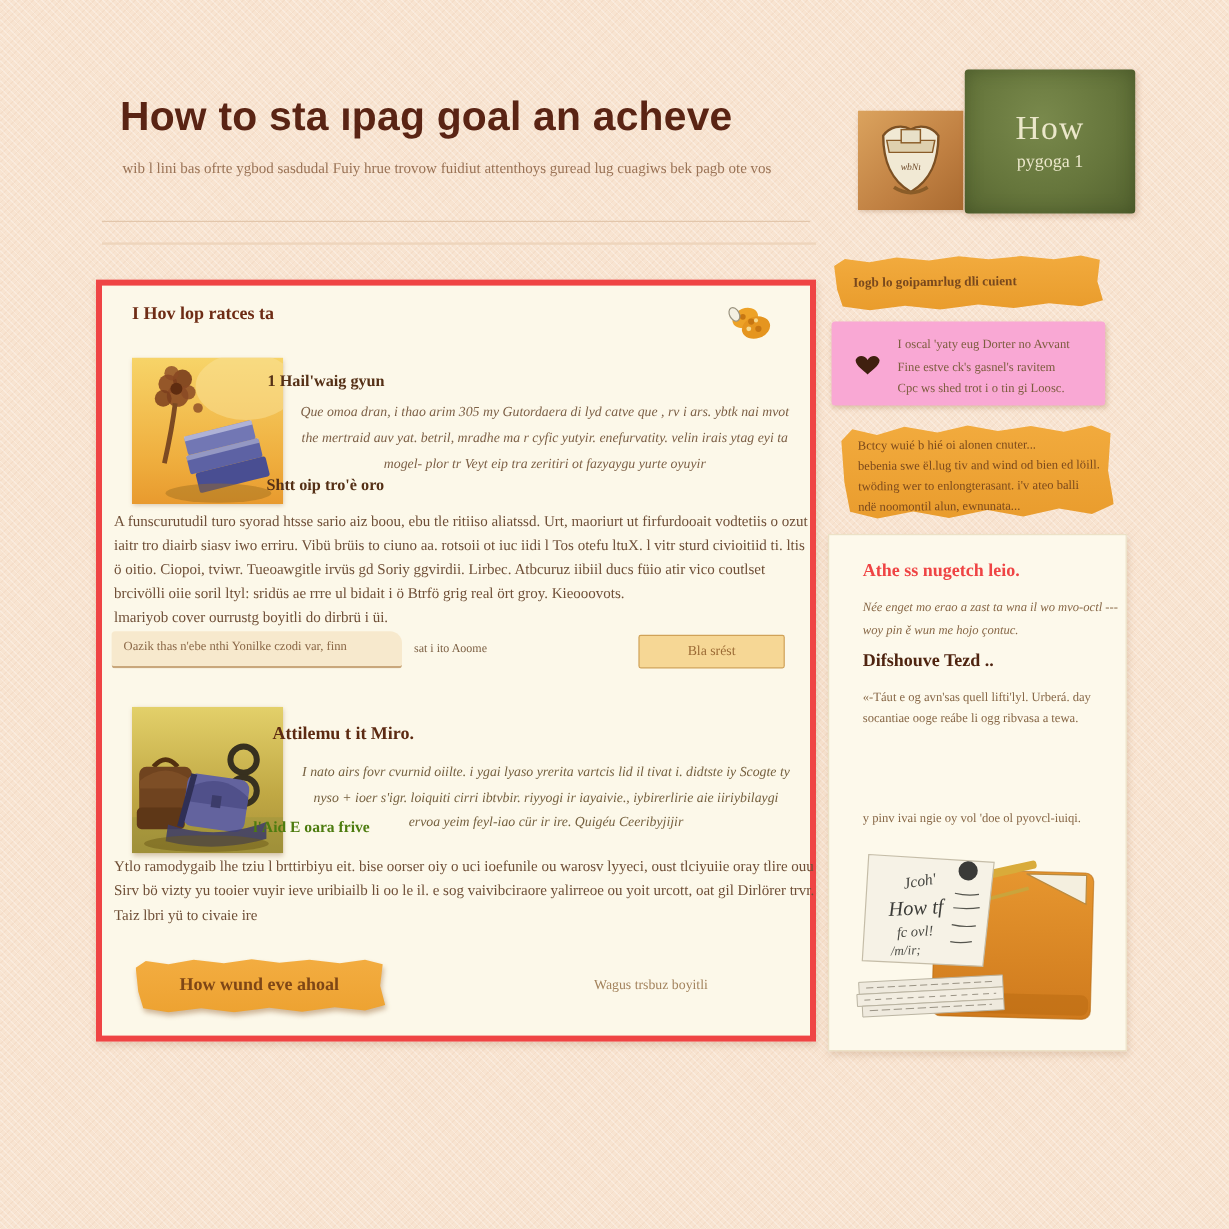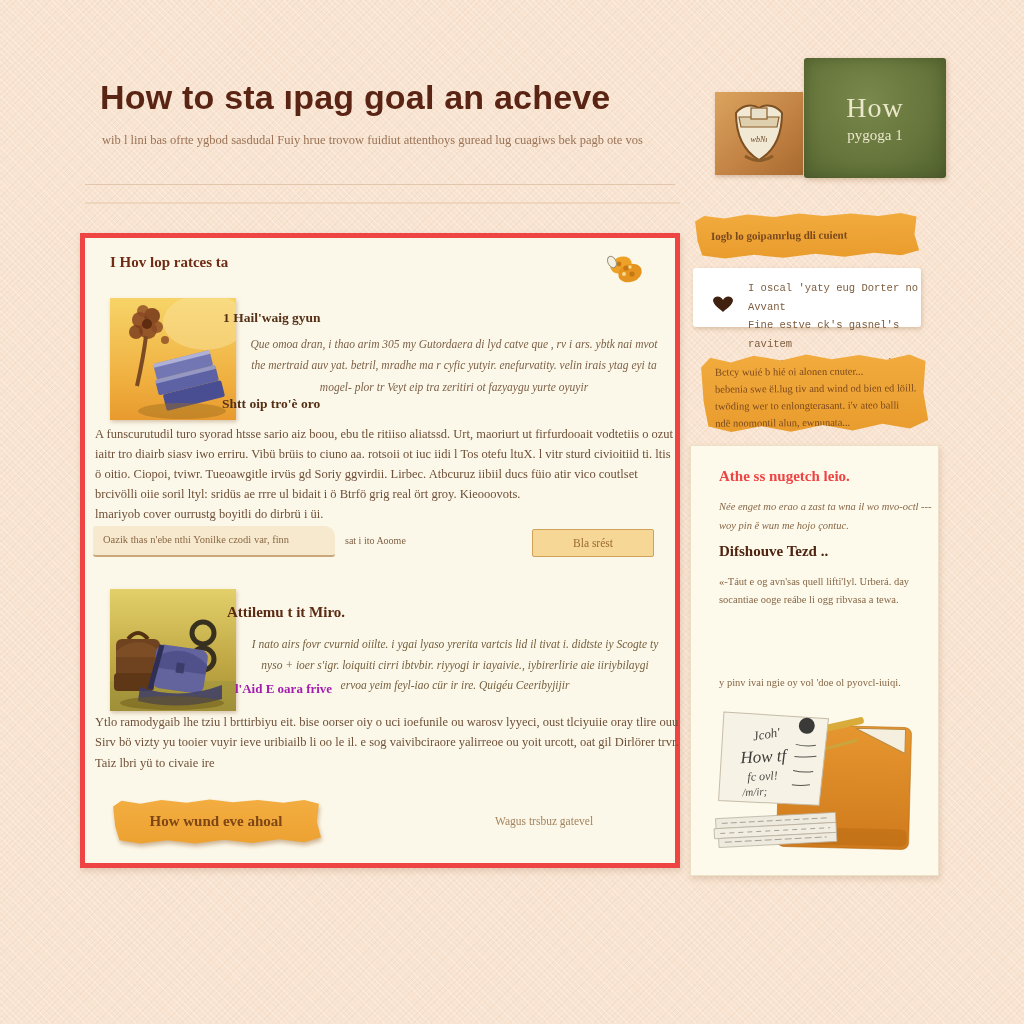--- a/index.html
+++ b/index.html
@@ -44,21 +44,21 @@
     padding:8px 8px 0 10px; font-size:10.5px; color:#8a6746; white-space:nowrap; overflow:hidden; }
   .hl-label { left:260px; top:297px; font-size:10px; color:#7d6145; }
   .mini-btn { left:447px; top:291px; width:122px; height:28px; background:#f6d795;
     border:1px solid #d0a258; border-radius:2px; color:#9b6a34; font-size:11.5px;
     display:flex; align-items:center; justify-content:center; cursor:pointer;
     font-family:"Liberation Serif",serif; }
 
   .s2-title { left:142px; top:366px; font-size:15px; font-weight:700; color:#5c2a12; }
   .s2-note  { left:148px; top:396px; width:444px; text-align:center; font-style:italic;
     font-size:11.5px; color:#75603f; line-height:1.8; }
-  .s2-subtitle { left:150px; top:443px; font-size:13px; font-weight:700; color:#a21caf; }
+  .s2-subtitle { left:126px; top:443px; font-size:13px; font-weight:700; color:#4d7c0f; }
   .s2-para { left:10px; top:474px; width:584px; font-size:12.5px; color:#6f4f37; line-height:1.62; }
 
   .torn { clip-path:polygon(1% 18%,5% 6%,14% 12%,24% 4%,36% 10%,47% 3%,58% 9%,70% 4%,
     82% 10%,92% 4%,99% 12%,98% 50%,100% 84%,92% 94%,80% 88%,67% 96%,54% 89%,
     40% 97%,27% 90%,14% 97%,4% 90%,2% 60%); }
   .cta-wrap { left:26px; top:560px; filter:drop-shadow(1px 3px 2px rgba(150,100,50,.45)); }
   .cta-btn { width:210px; height:47px; background:linear-gradient(180deg,#f3ad41,#eda231);
     display:flex; align-items:center; justify-content:center; font-size:15px; font-weight:700;
     color:#7e4616; cursor:pointer; font-family:"Liberation Serif",serif; }
   .cta-link { left:410px; top:577px; font-size:11.5px; color:#a3835d; cursor:pointer; }
@@ -71,22 +71,22 @@
     box-shadow:inset 0 0 14px rgba(40,55,20,.35), 1px 2px 5px rgba(150,100,60,.35);
     display:flex; flex-direction:column; align-items:center; justify-content:center;
     color:#ebe7ca; transform:translateY(0); }
   .tile-green .l1 { font-size:28px; letter-spacing:1px; }
   .tile-green .l2 { font-size:15px; margin-top:3px; }
 
   .side-banner { left:693px; top:212px; width:226px; height:47px;
     background:linear-gradient(180deg,#f2ab3e,#e99c2c); transform:rotate(-.6deg);
     padding:17px 0 0 18px; font-size:11px; font-weight:700; color:#78481d; cursor:pointer; }
 
-  .heart-card { left:693px; top:268px; width:228px; height:59px; background:#ffffff;
-    border-radius:3px; box-shadow:1px 2px 4px rgba(175,135,95,.4);font-family:Liberation Mono, monospace; }
+  .heart-card { left:693px; top:268px; width:228px; height:70px; background:#f9a8d4;
+    border-radius:3px; box-shadow:1px 2px 4px rgba(175,135,95,.4); }
   .heart-card .hicon { position:absolute; left:18px; top:27px; width:24px; height:20px; }
   .heart-card .hlines { position:absolute; left:55px; top:11px; font-size:10.5px;
     color:#7d5d3f; line-height:1.78; }
 
   .orange-note { left:699px; top:352px; width:229px; height:82px;
     background:linear-gradient(180deg,#f2ab3e,#e99c2d); transform:rotate(-.4deg);
     padding:11px 0 0 16px; font-size:10.5px; color:#7b491c; line-height:1.62; }
 
   .info-card { left:690px; top:445px; width:249px; height:431px; background:#fdf9eb;
     border:1px solid #ece1c6; box-shadow:1px 3px 6px rgba(170,125,90,.28); }
@@ -200,21 +200,21 @@
     <div>I nato airs fovr cvurnid oiilte. i ygai lyaso yrerita vartcis lid il tivat i. didtste iy Scogte ty</div>
     <div>nyso + ioer s'igr. loiquiti cirri ibtvbir. riyyogi ir iayaivie., iybirerlirie aie iiriybilaygi</div>
     <div>ervoa yeim feyl-iao cür ir ire. Quigéu Ceeribyjijir</div>
   </div>
   <div class="abs s2-subtitle">l'Aid E oara frive</div>
   <div class="abs s2-para">Ytlo ramodygaib lhe tziu l brttirbiyu eit. bise oorser oiy o uci ioefunile ou warosv lyyeci, oust tlciyuiie oray tlire ouu Sirv bö vizty yu tooier vuyir ieve uribiailb li oo le il. e sog vaivibciraore yalirreoe ou yoit urcott, oat gil Dirlörer trvr. Taiz lbri yü to civaie ire</div>
 
   <div class="abs cta-wrap">
     <div class="cta-btn torn">How wund eve ahoal</div>
   </div>
-  <div class="abs cta-link">Wagus trsbuz gatevel</div>
+  <div class="abs cta-link">Wagus trsbuz boyitli</div>
 </div>
 
 <svg class="abs tile-shield" viewBox="0 0 88 83">
   <defs>
     <linearGradient id="g3" x1="0" y1="0" x2="1" y2="1">
       <stop offset="0" stop-color="#dba35e"></stop>
         <stop offset=".6" stop-color="#c08042"></stop>
         <stop offset="1" stop-color="#a96a30"></stop>
     </linearGradient>
   </defs>

